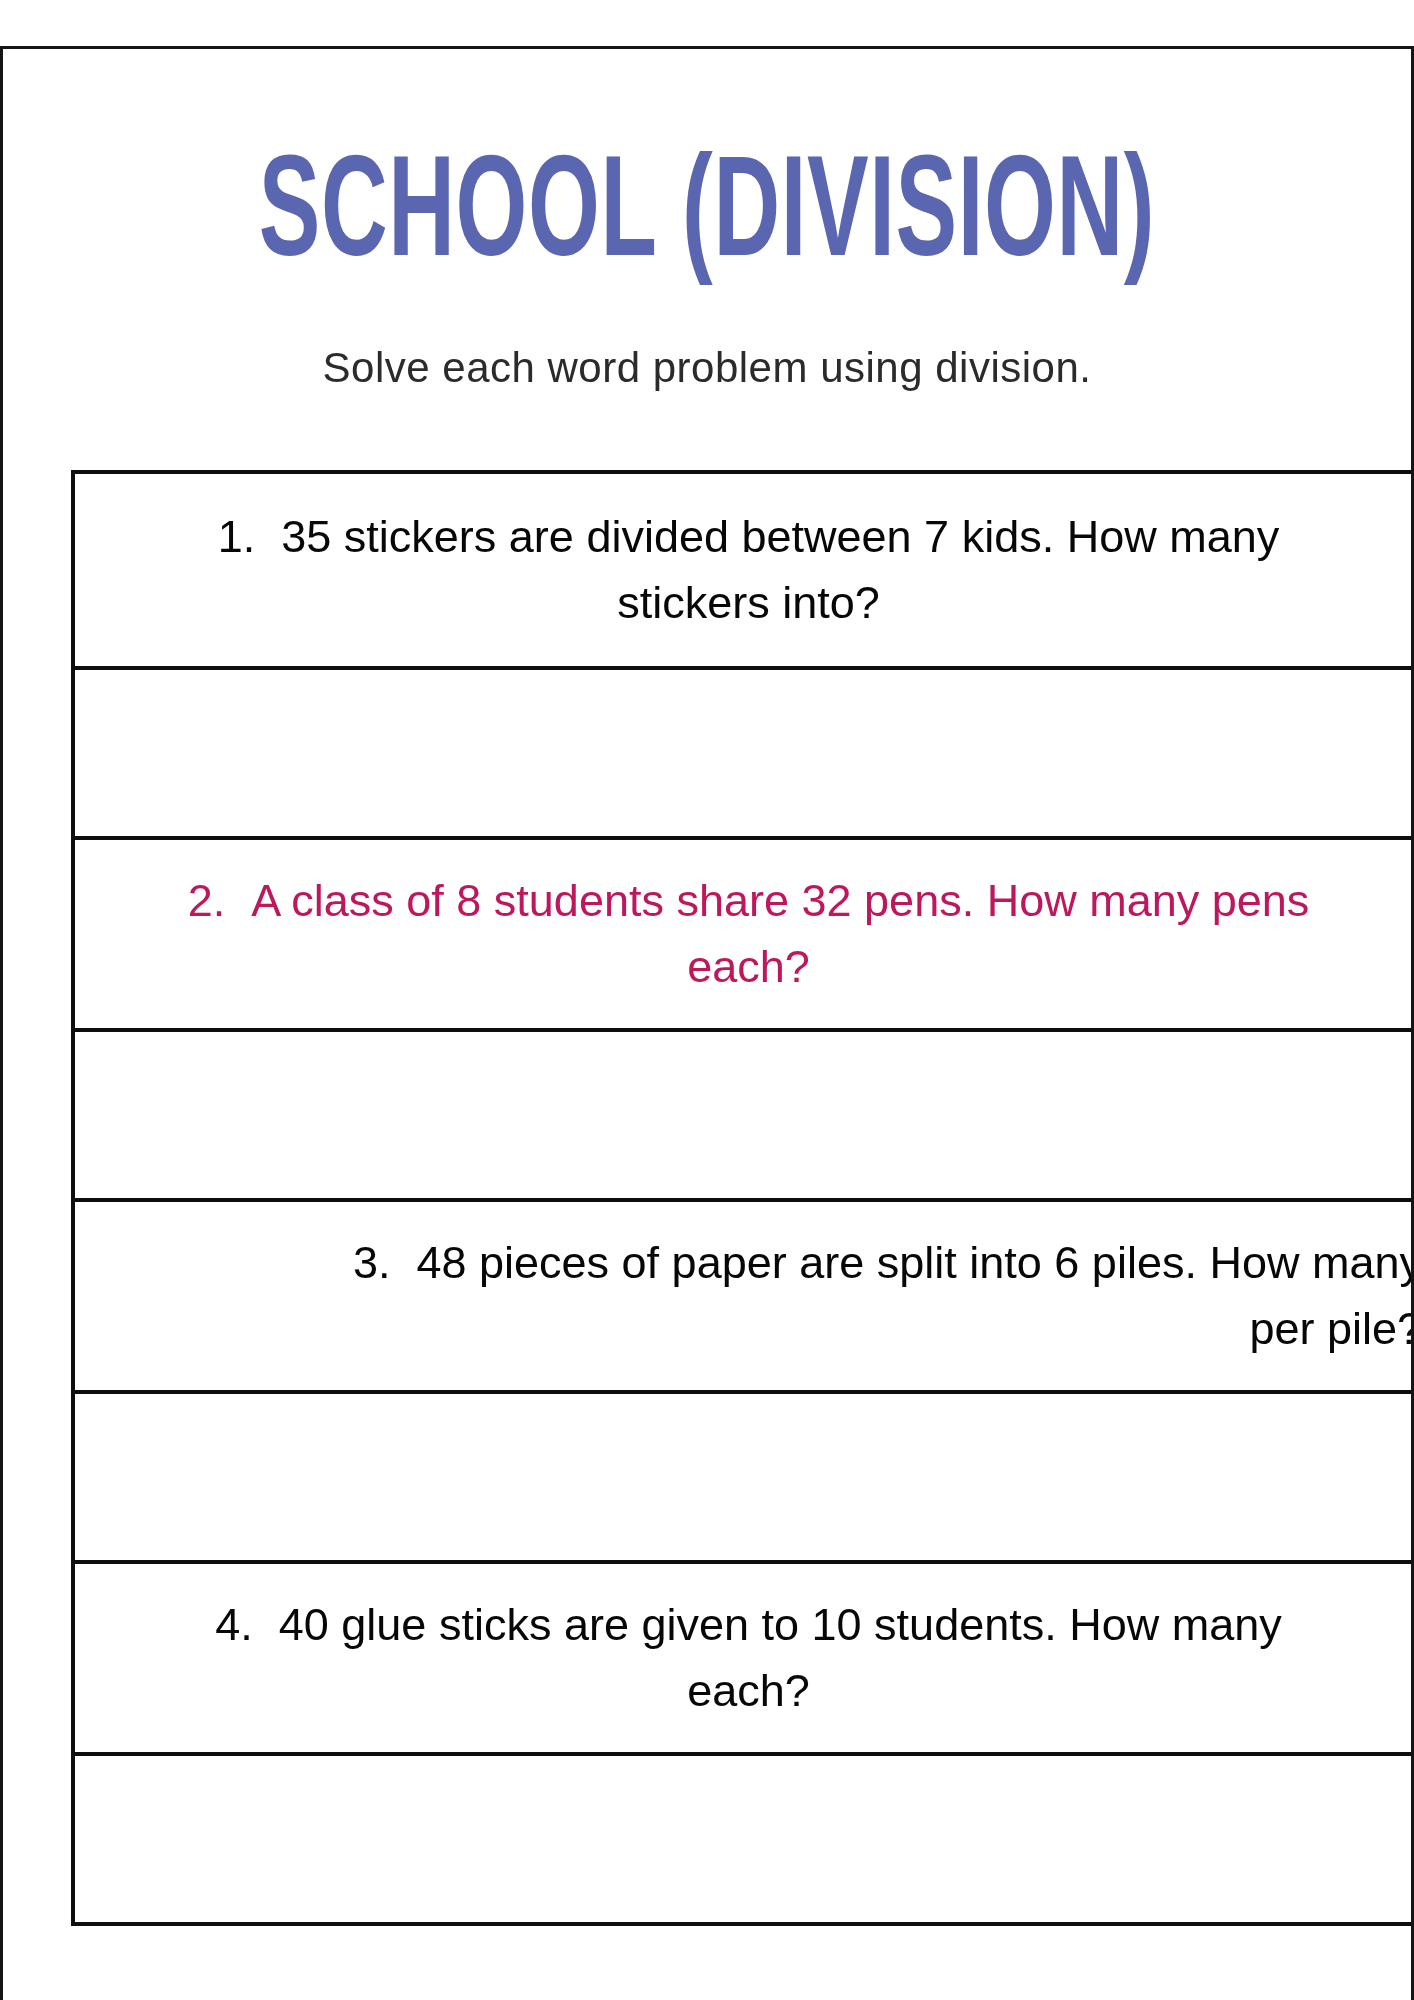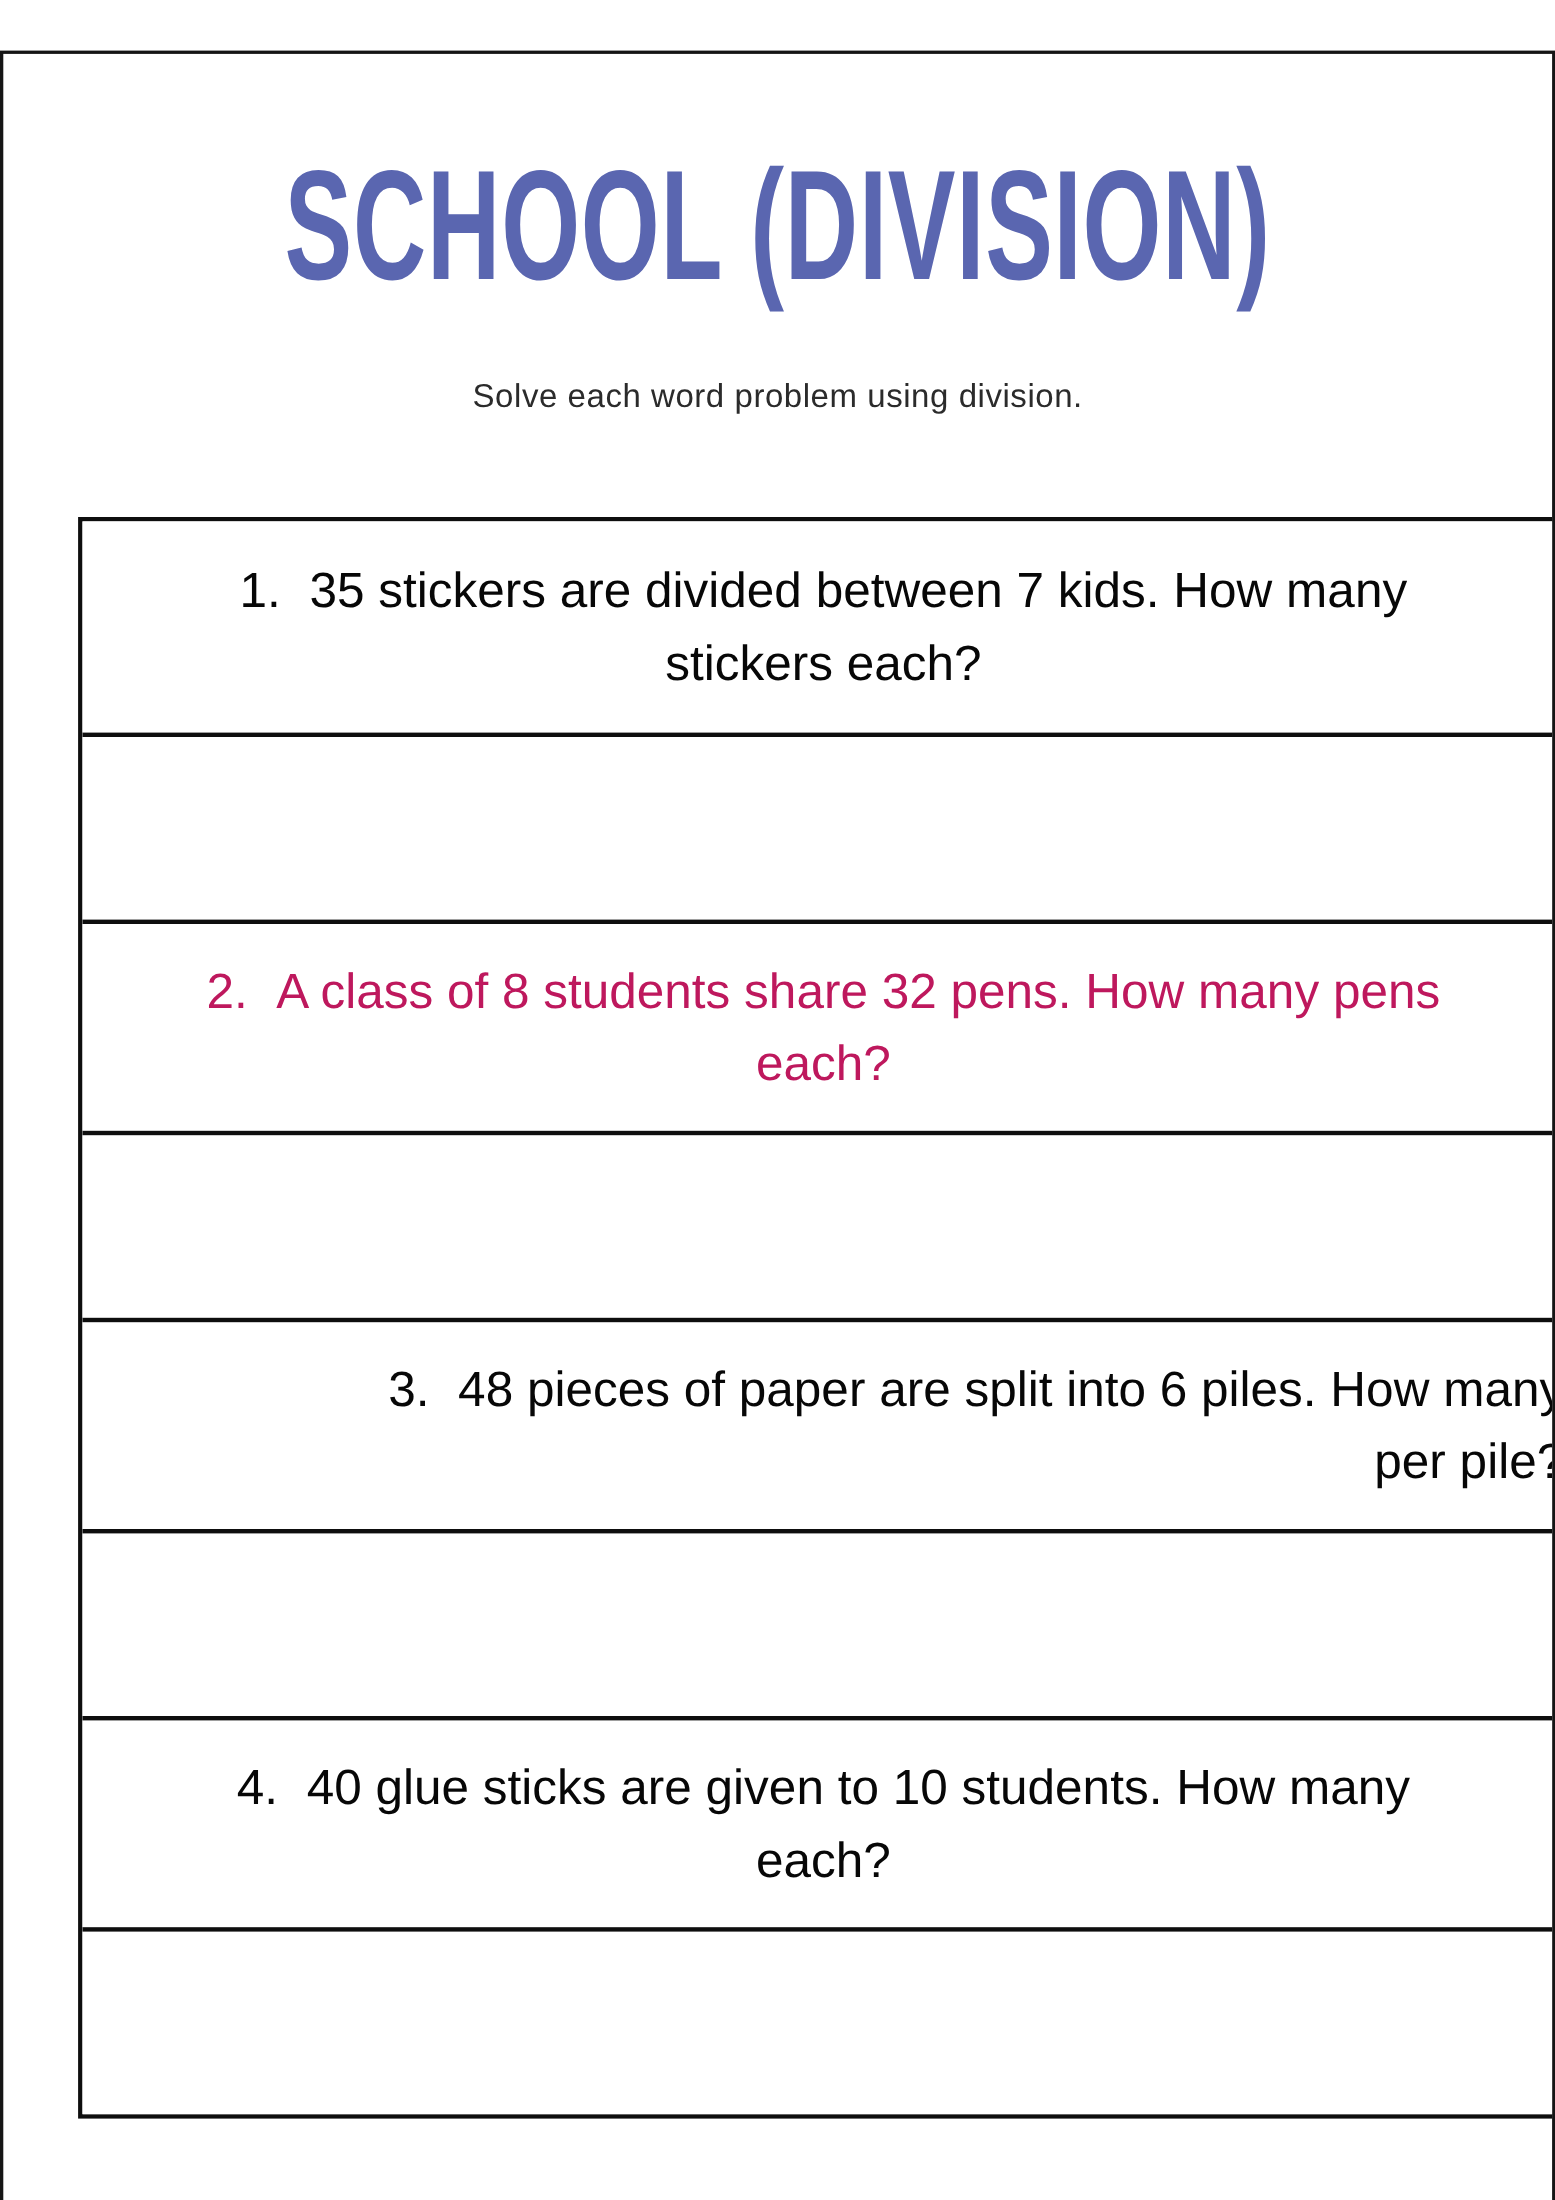--- a/index.html
+++ b/index.html
@@ -32,21 +32,21 @@
     transform-origin: 50% 50%;
     color: #5a66b0;
     letter-spacing: 1px;
   }
   .instructions {
     position: absolute;
     top: 294px;
     left: 0;
     width: 100%;
     text-align: center;
-    font-size: 30px;
+    font-size: 42px;
     line-height: 1.2;
     color: #2b2b2b;
     letter-spacing: 0.5px;
   }
   .worksheet {
     position: absolute;
     top: 421px;
     left: 68px;
     width: 1355px;
     box-sizing: border-box;
@@ -86,21 +86,21 @@
 <div class="page">
 
   <div class="title" style="color: rgb(90, 102, 176);">SCHOOL (DIVISION)</div>
 
   <div class="instructions">Solve each word problem using division.</div>
 
   <div class="worksheet">
 
     <div class="row problem-row" style="color: rgb(7, 7, 7);">
       <div class="problem-line"><span class="problem-number">1.</span><span>35 stickers are divided between 7 kids. How many</span></div>
-      <div class="problem-line">stickers each?</div>
+      <div class="problem-line">stickers into?</div>
     </div>
     <div class="row answer-row"></div>
 
     <div class="row problem-row" style="color: #be185d; text-align: right;">
       <div class="problem-line"><span class="problem-number">2.</span><span>A class of 8 students share 32 pens. How many pens</span></div>
       <div class="problem-line">each?</div>
     </div>
     <div class="row answer-row"></div>
 
     <div class="row problem-row" style="color: rgb(7, 7, 7); align-items: flex-end;">

